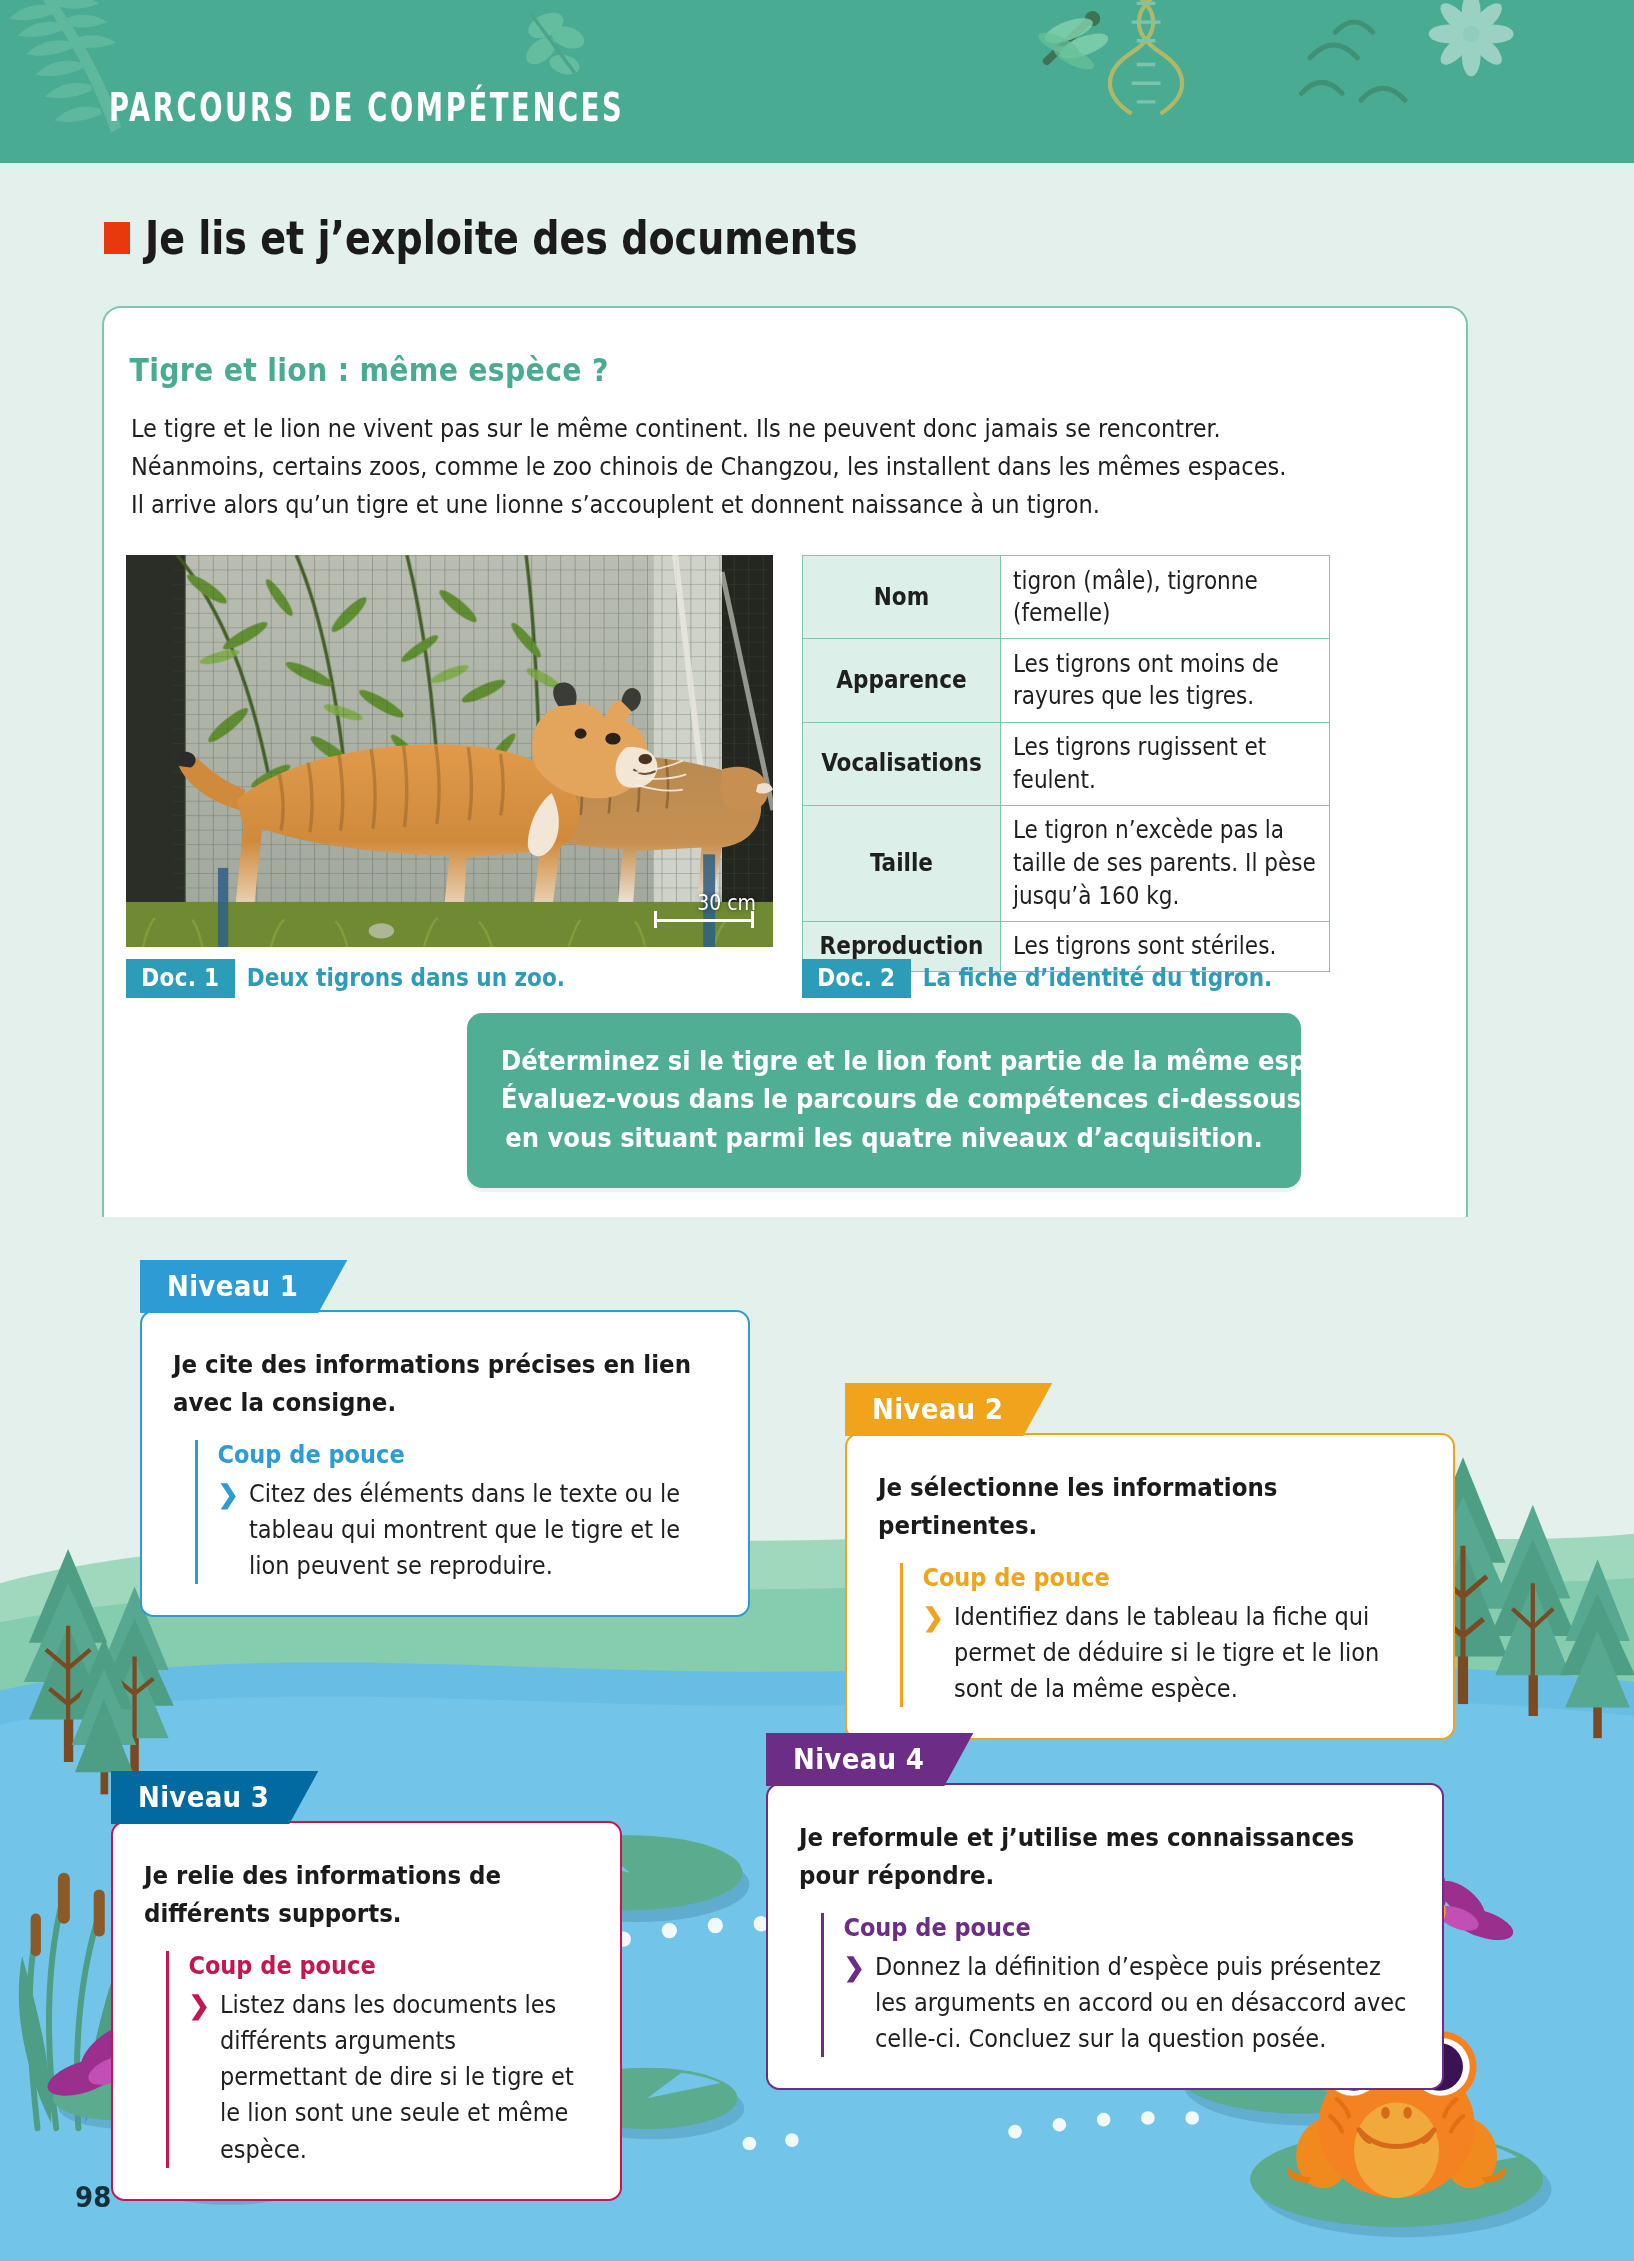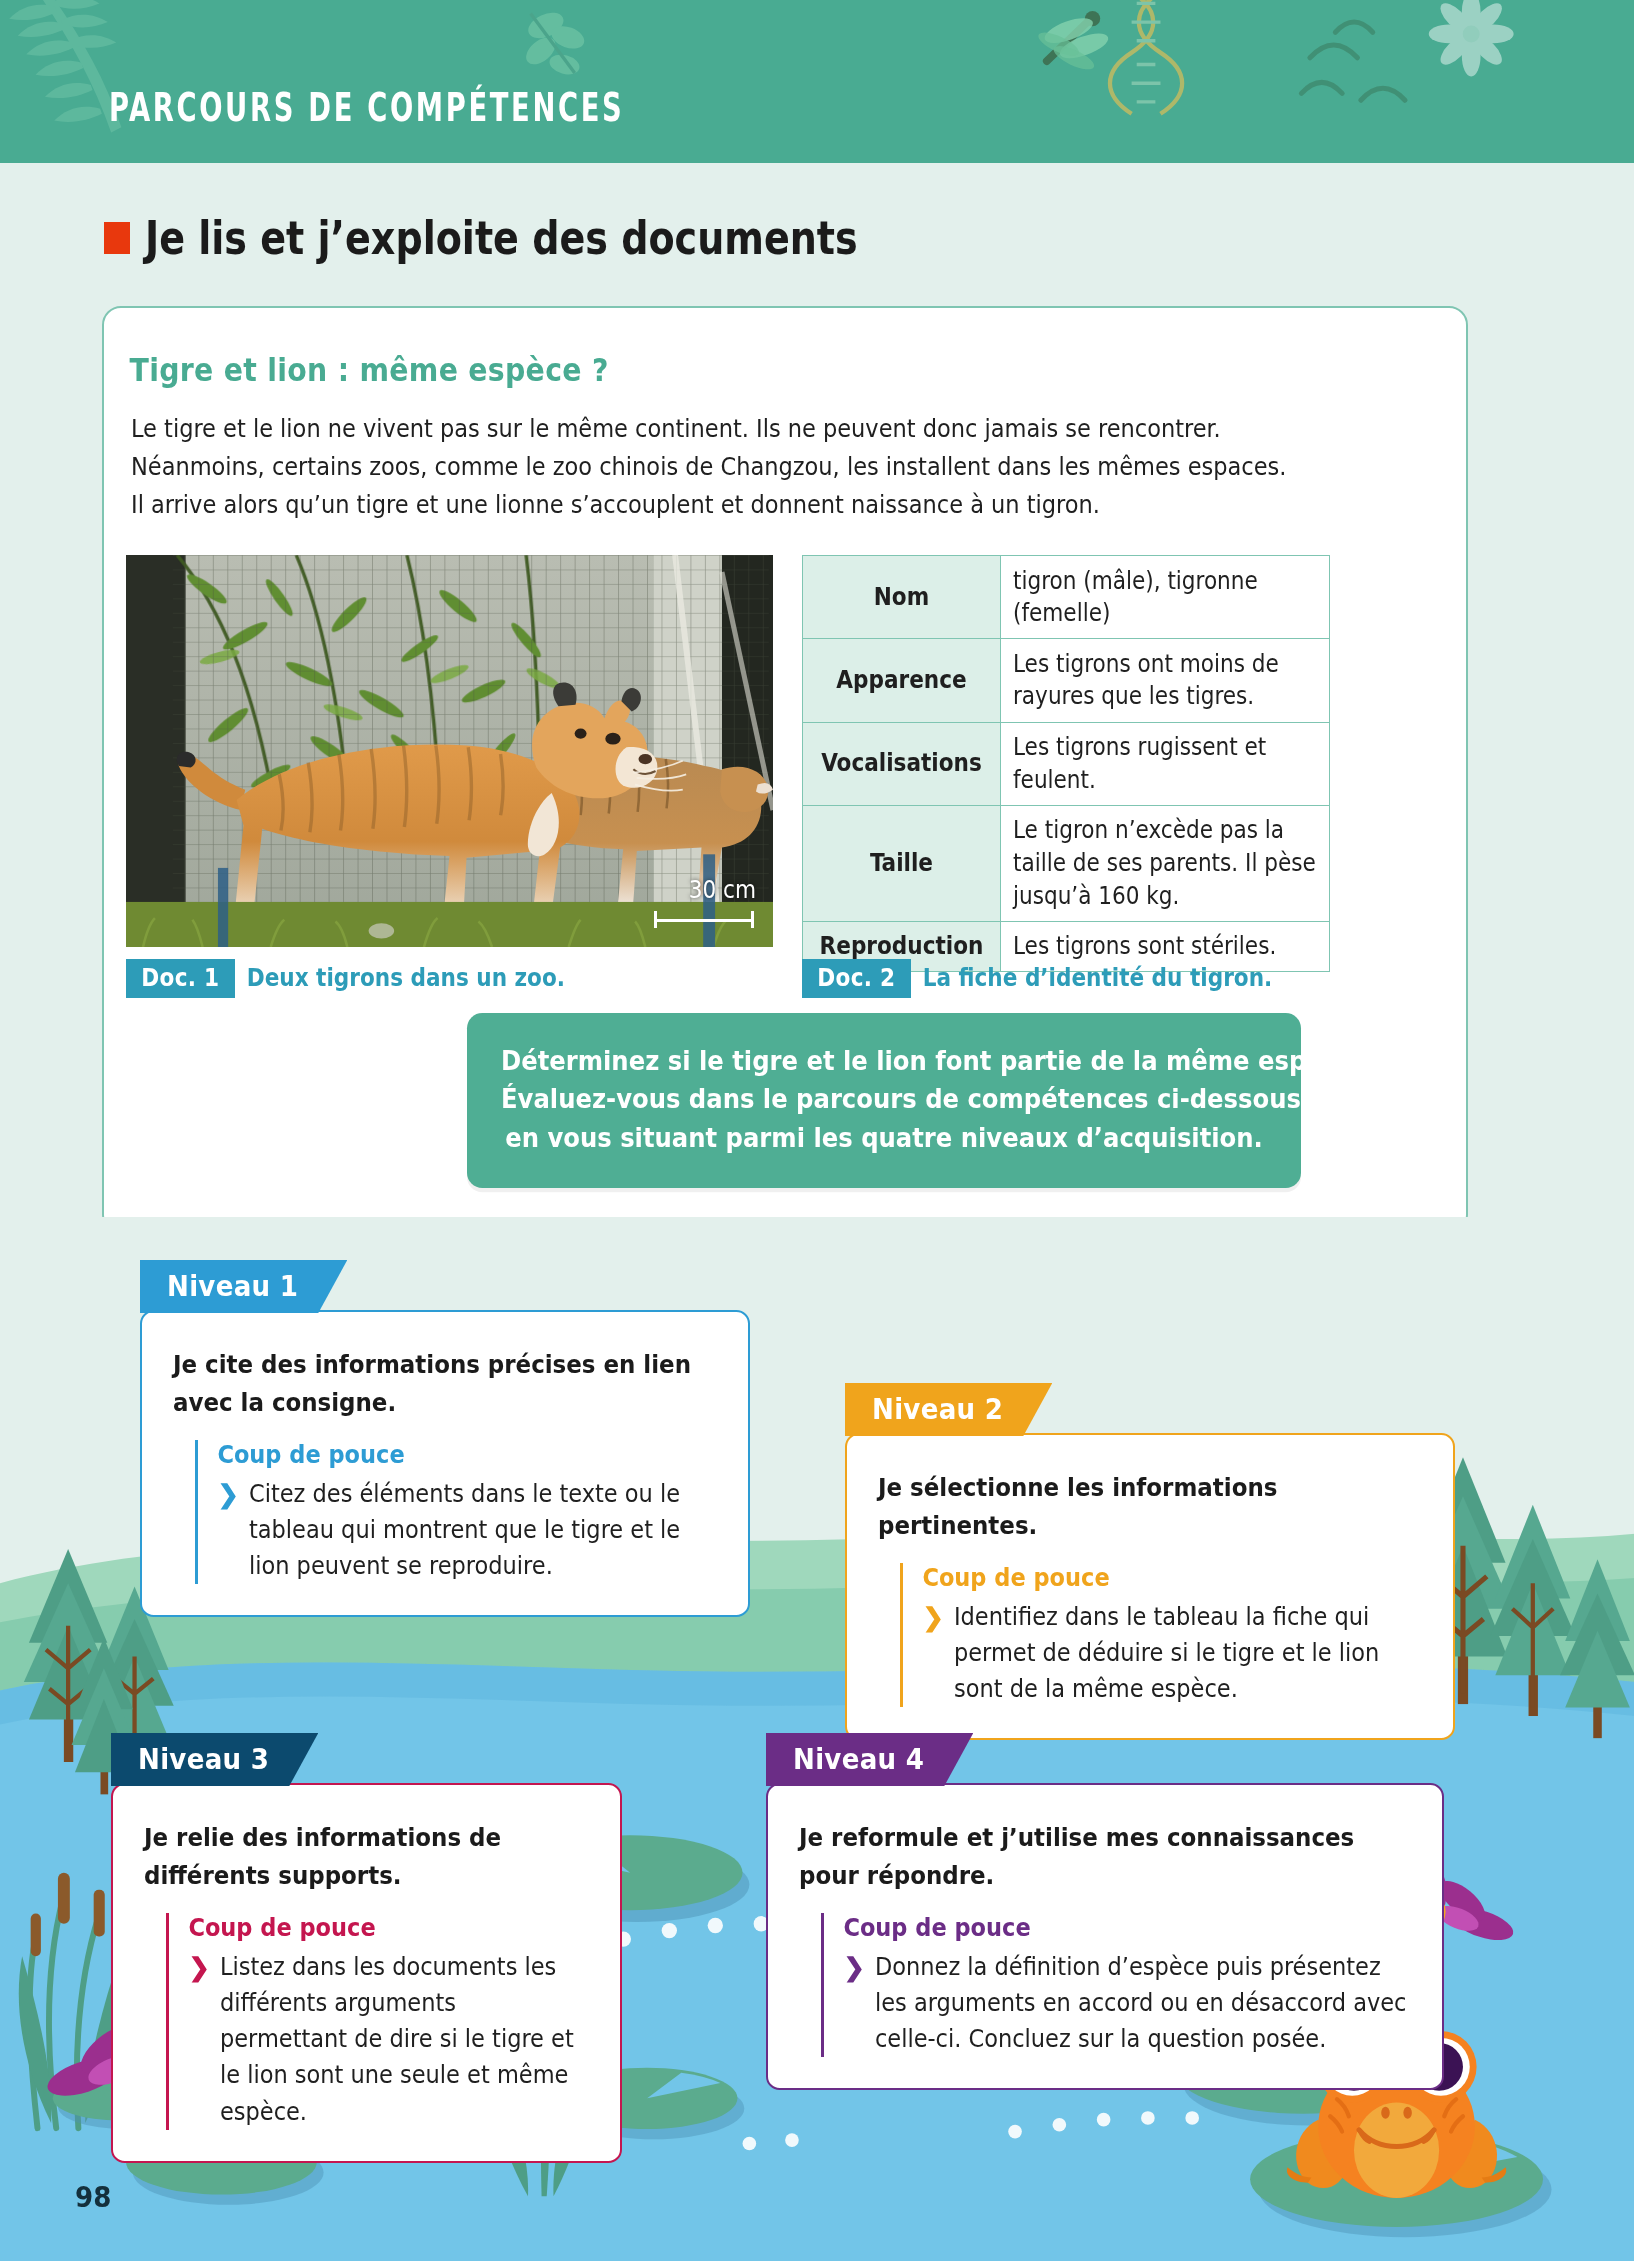--- a/index.html
+++ b/index.html
@@ -93,24 +93,24 @@
   .photo-wrap {
     position: absolute;
     left: 22px; top: 247px;
     width: 647px; height: 392px;
     overflow: hidden;
     background: #3b4a2c;
   }
   .photo-svg { display: block; width: 647px; height: 392px; }
   .scale-label {
     position: absolute;
-    right: 17px; bottom: 43px;
+    right: 17px; bottom: 32px;
     color: #ffffff;
     font-family: "Liberation Sans Narrow", "DejaVu Sans Condensed", "Liberation Sans", sans-serif;
-    font-size: 24px;
+    font-size: 21px;
     text-shadow: 0 0 4.3px rgba(0,0,0,0.65);
   }
   .scale-bar {
     position: absolute;
     right: 19px; bottom: 19px;
     width: 100px; height: 17px;
   }
   .scale-bar .line { position:absolute; left:0; top:7.7px; width:100px; height:3.4px; background:#fff; }
   .scale-bar .cap  { position:absolute; top:0; width:3.4px; height:17px; background:#fff; }
   .scale-bar .cap.l { left: 0; }
@@ -844,21 +844,21 @@
           <div class="pouce-item">
             <span class="chev" style="color: rgb(240, 164, 28);">❯</span>
             <span class="pouce-text">Identifiez dans le tableau la fiche qui permet de déduire si le tigre et le lion sont de la même espèce.</span>
           </div>
         </div>
       </div>
     </div>
   </div>
 
   <div class="niveau" id="niveau-3">
-    <div class="niveau-tab" style="background: #0c4a6e;">Niveau 3</div>
+    <div class="niveau-tab" style="background: #0369a1; margin-top: 38px;">Niveau 3</div>
     <div class="niveau-body" style="border-color: rgb(196, 22, 79);">
       <div class="niveau-statement">Je relie des informations de différents supports.</div>
       <div class="pouce-block">
         <div class="pouce-bar" style="background: rgb(196, 22, 79);"></div>
         <div class="pouce-content">
           <div class="pouce-title" style="color: rgb(196, 22, 79);">Coup de pouce</div>
           <div class="pouce-item">
             <span class="chev" style="color: rgb(196, 22, 79);">❯</span>
             <span class="pouce-text">Listez dans les documents les différents arguments permettant de dire si le tigre et le lion sont une seule et même espèce.</span>
           </div>

